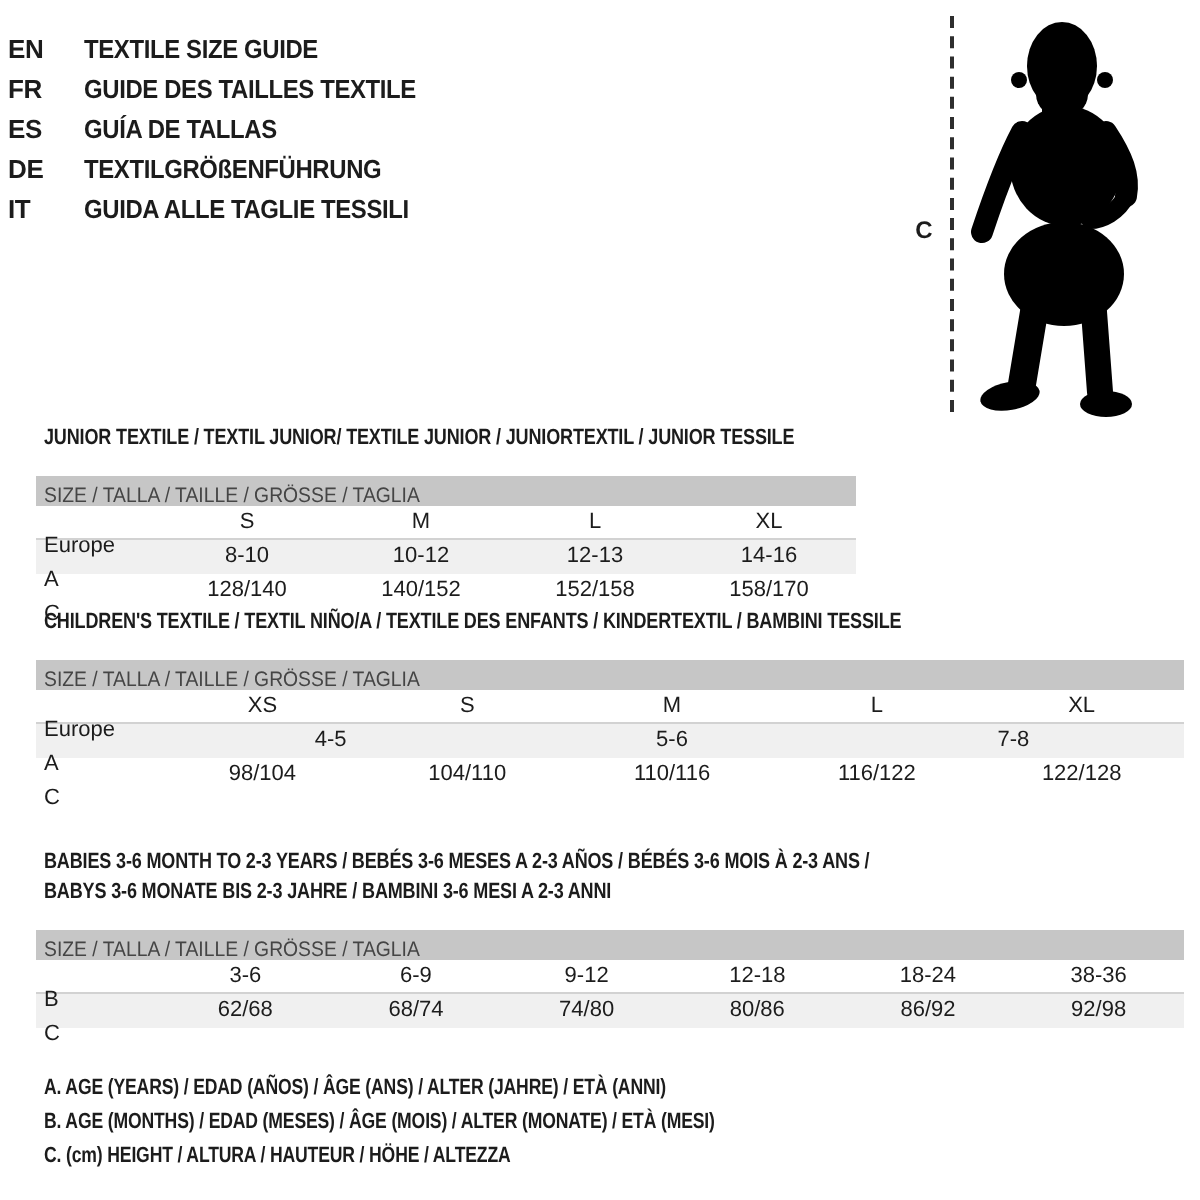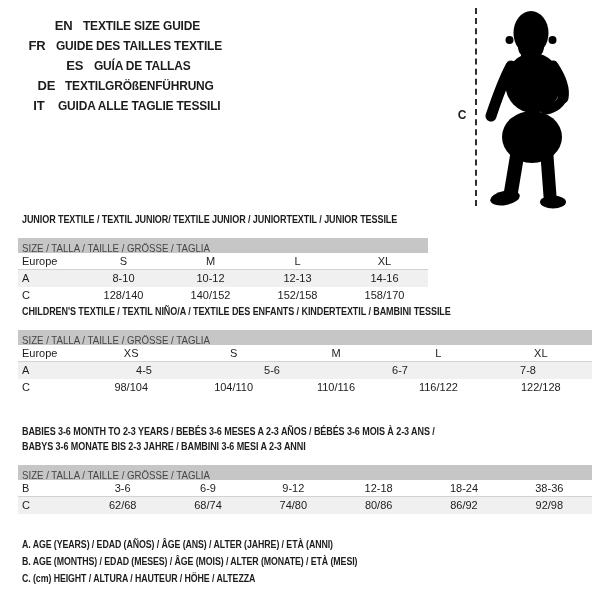--- a/index.html
+++ b/index.html
@@ -6,21 +6,21 @@
   html,body { width:600px; height:600px; }
   body {
     position:relative;
     background:#ffffff;
     font-family:"Liberation Sans", sans-serif;
     color:#1c1c1c;
     overflow:hidden;
   }
 
   
-  .lang-list { position:absolute; left:18px; top:15px;text-align:center; }
+  .lang-list { position:absolute; left:4px; top:15px; }
   .lang-row { height:20px; line-height:20px; white-space:nowrap; }
   .lang-code {
     display:inline-block; width:38px;
     font-weight:bold; font-size:13px; letter-spacing:-0.2px;
   }
   .lang-title {
     display:inline-block; font-weight:bold; font-size:13px;
     letter-spacing:-0.2px; transform:scaleX(0.92); transform-origin:0 50%;
     white-space:nowrap;
   }
@@ -50,21 +50,21 @@
     background:#c6c6c6; padding-left:4px; white-space:nowrap; overflow:hidden;
   }
   .size-bar-text {
     display:inline-block; font-size:10.5px; color:#454545;
     transform:scaleX(0.92); transform-origin:0 50%; white-space:nowrap;
   }
   .size-table { }
   .size-row { display:flex; height:17px; line-height:17px; font-size:11px; }
   .size-row.first { border-bottom:1px solid #d2d2d2; }
   .size-row.shaded { background:#f0f0f0; }
-  .label-cell { flex:0 0 62px; padding-left:4px; text-align:left; }
+  .label-cell { flex:0 0 62px; padding-left:4px; text-align:left;margin-top:12px; }
   .value-cell { flex:1 1 0; text-align:center; }
 
   
   .footnotes { position:absolute; left:22px; top:536px; }
   .footnote-line {
     height:17px; line-height:17px; font-weight:bold; font-size:11px;
     letter-spacing:-0.1px; transform:scaleX(0.8); transform-origin:0 50%;
     white-space:nowrap;
   }
 </style>
@@ -139,21 +139,20 @@
           <span class="value-cell">XS</span>
           <span class="value-cell">S</span>
           <span class="value-cell">M</span>
           <span class="value-cell">L</span>
           <span class="value-cell">XL</span>
         </div>
         <div class="size-row shaded">
           <span class="label-cell">A</span>
           <span class="value-cell">4-5</span>
           <span class="value-cell">5-6</span>
-          <span class="value-cell">6-7</span>
           <span class="value-cell">7-8</span>
         </div>
         <div class="size-row">
           <span class="label-cell">C</span>
           <span class="value-cell">98/104</span>
           <span class="value-cell">104/110</span>
           <span class="value-cell">110/116</span>
           <span class="value-cell">116/122</span>
           <span class="value-cell">122/128</span>
         </div>

